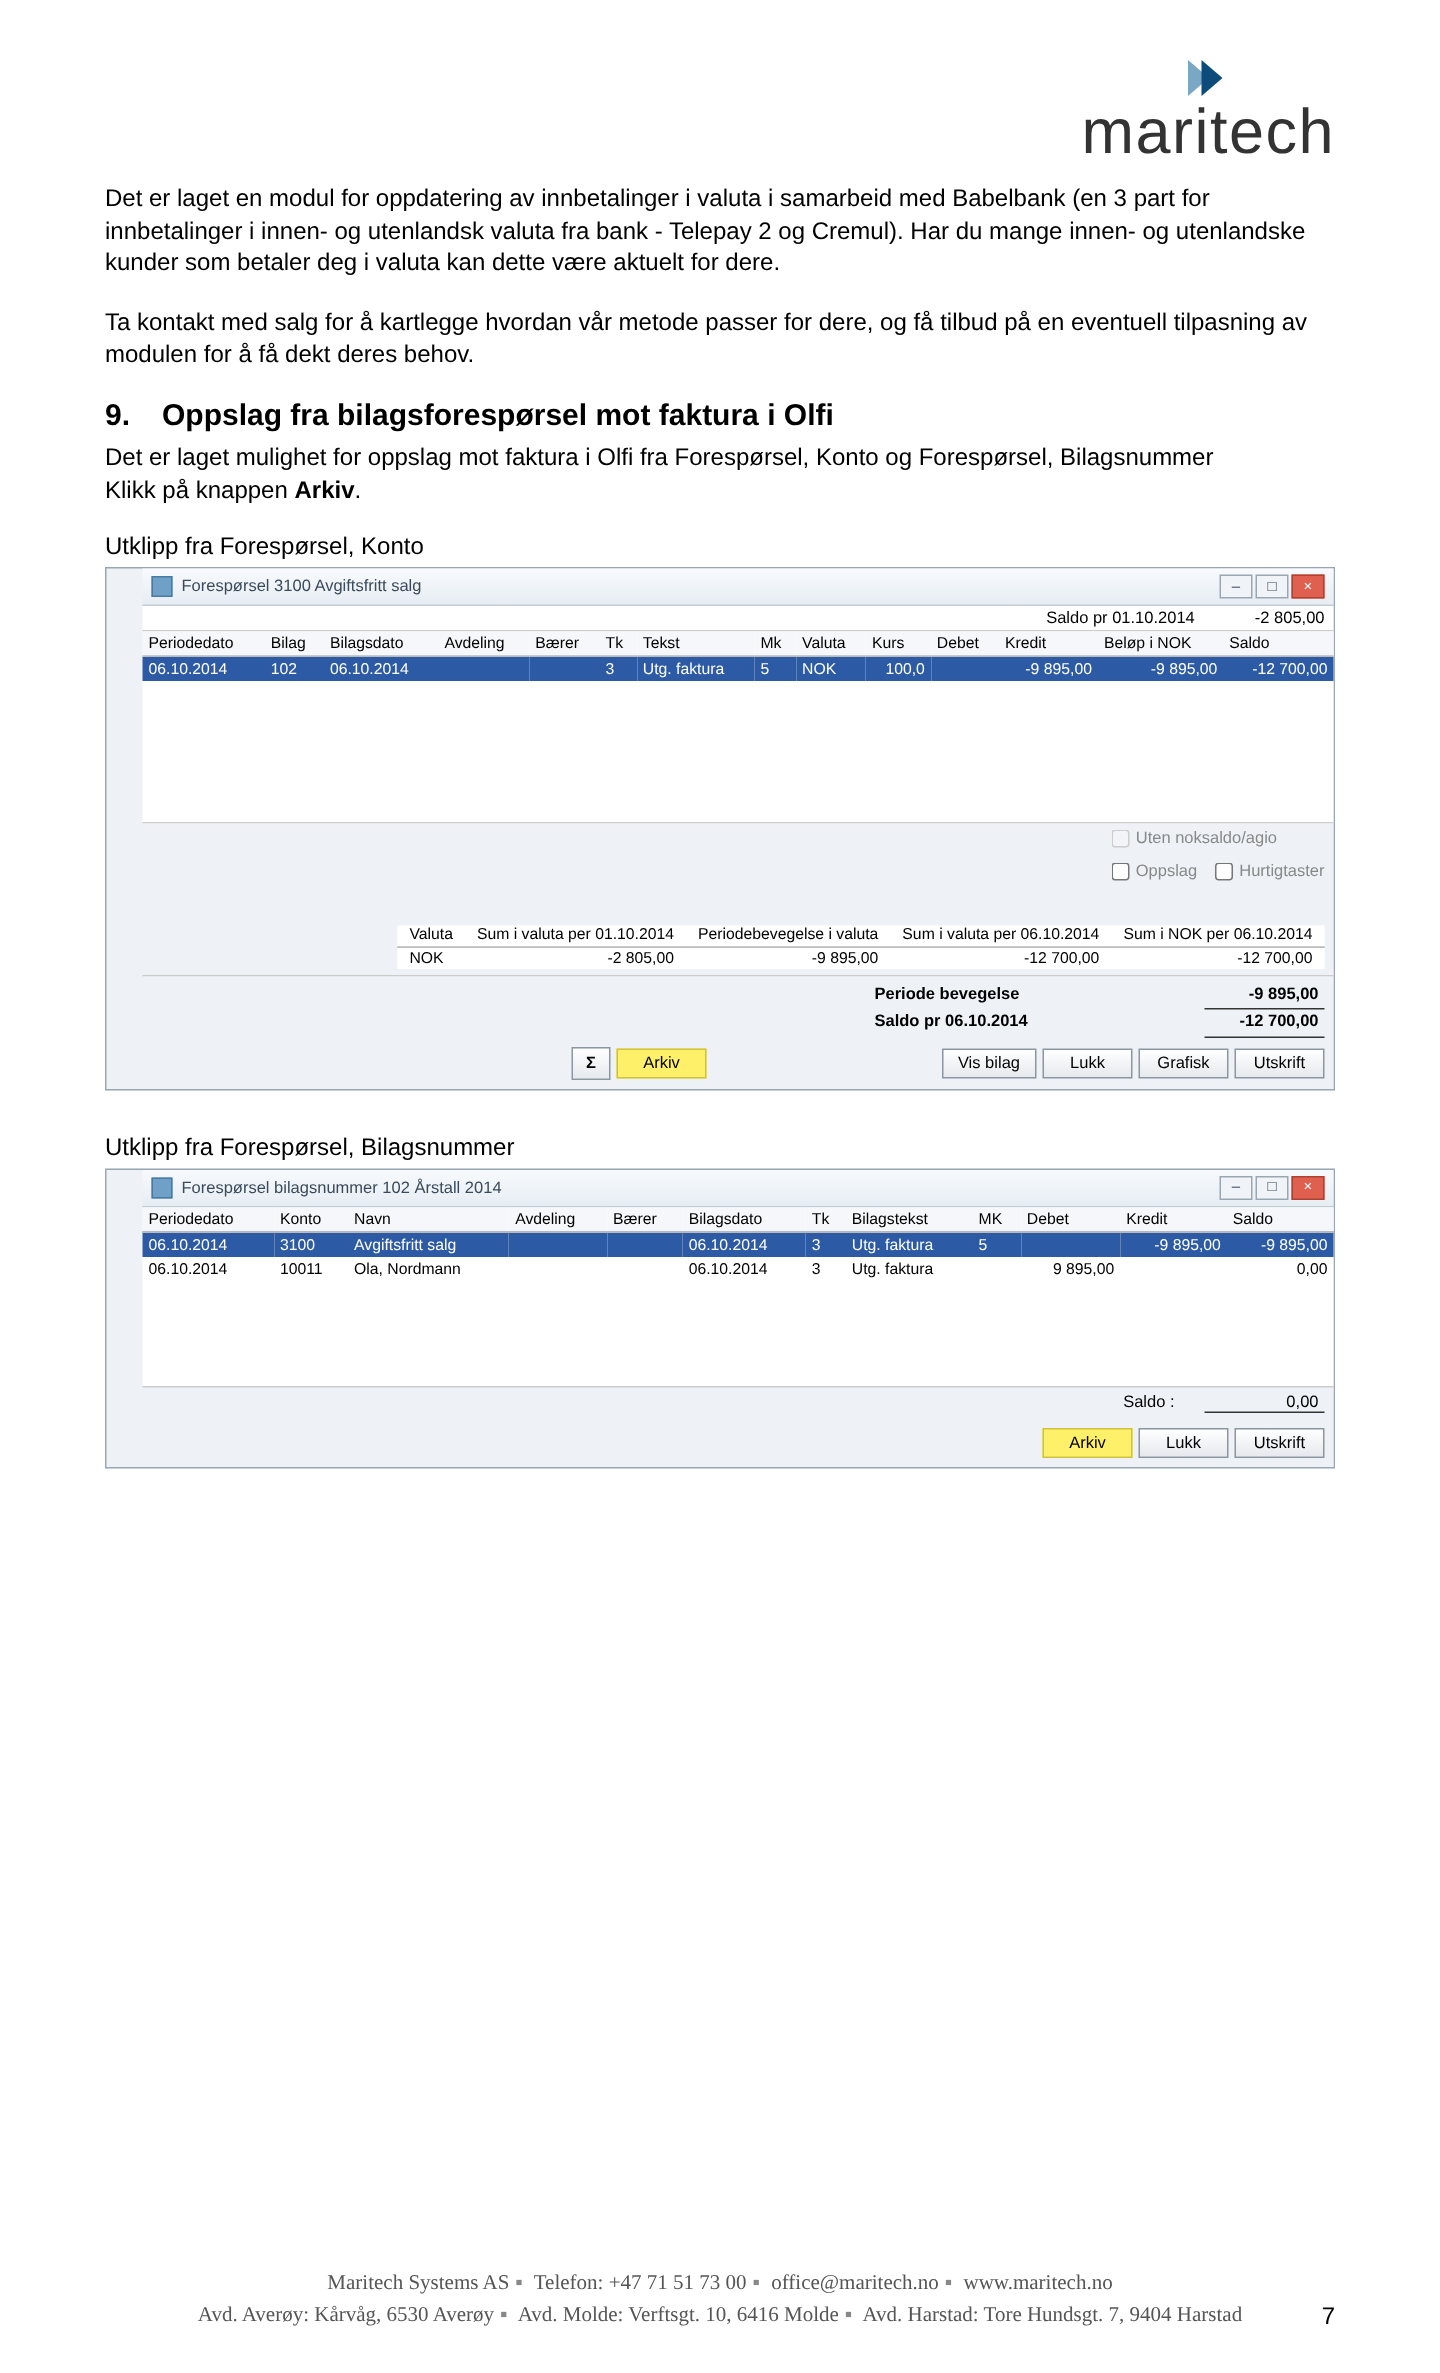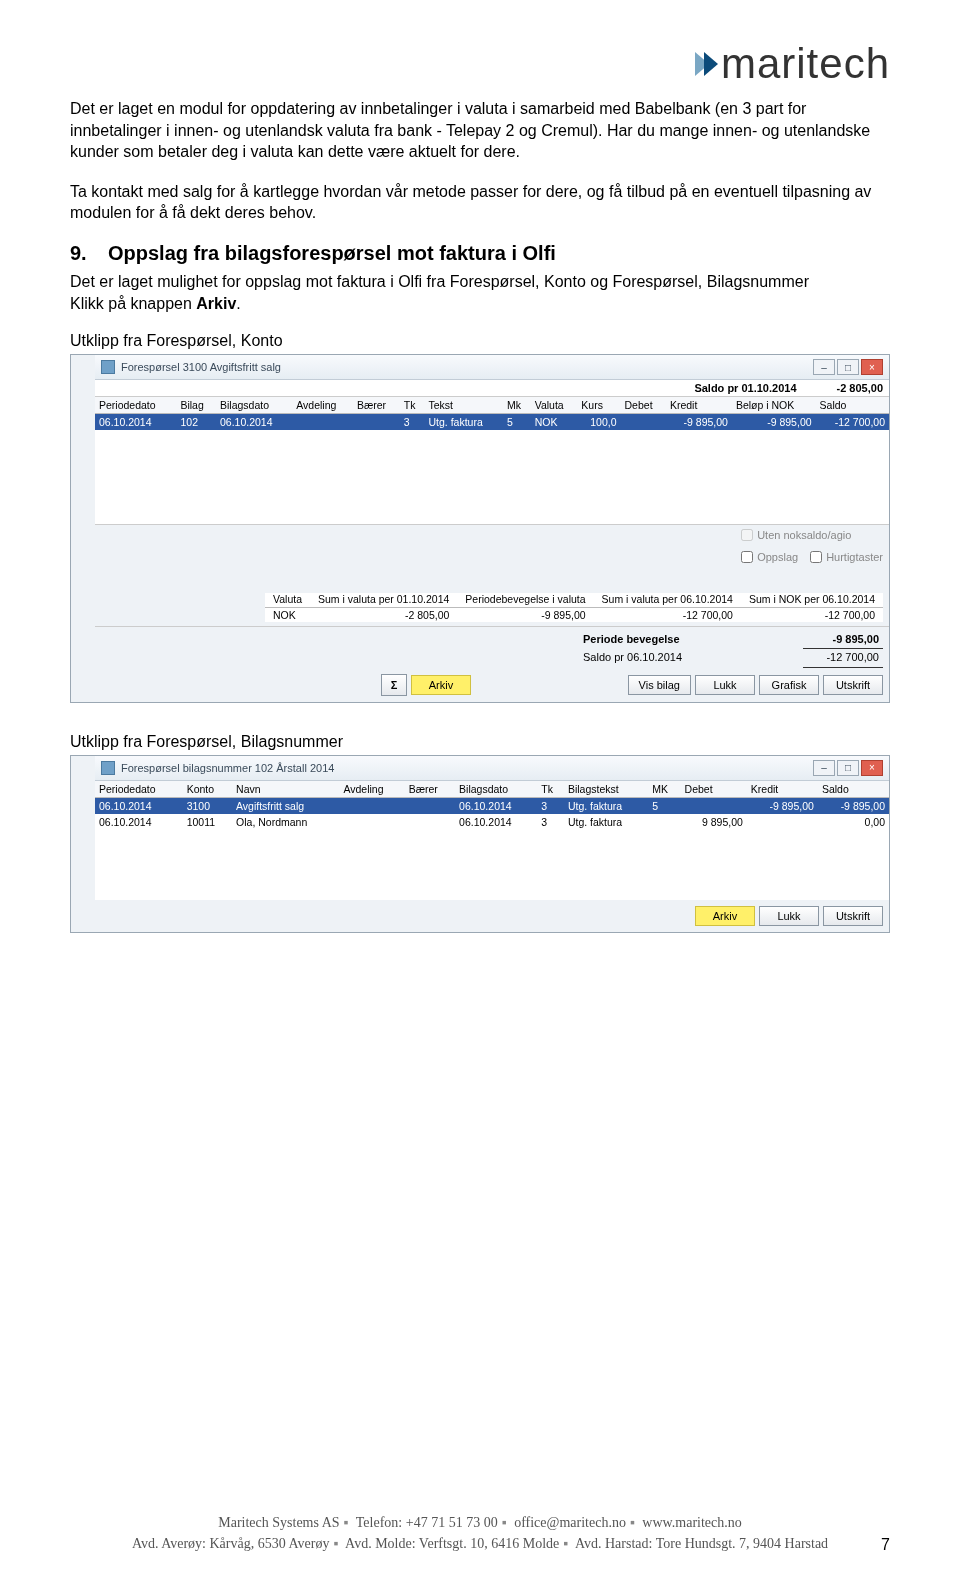--- a/index.html
+++ b/index.html
@@ -16,20 +16,21 @@
   }
   .logo-row {
     display: flex;
     justify-content: flex-end;
     align-items: center;
     margin-bottom: 10px;
   }
   .logo {
     display: flex;
     align-items: center;
+    flex-direction: column;
   }
   .logo-mark {
     display: flex;
     margin-right: 8px;
   }
   .arrow {
     width: 0; height: 0;
     border-top: 12px solid transparent;
     border-bottom: 12px solid transparent;
     border-left: 14px solid #0c4b7a;
@@ -92,21 +93,21 @@
     background: #f0f3f7;
     display: flex; align-items:center; justify-content:center;
     font-size: 10px;
   }
   .wb.close { background: #e06050; color:#fff; border-color:#b04030;}
   .saldo-row {
     display:flex; justify-content:flex-end;
     padding: 2px 6px;
     background:#fff;
     border-bottom:1px solid #ccc;
-    font-weight:bold;
+    font-weight:normal;
   }
   .saldo-row .lab { margin-right: 40px;}
   table.grid {
     width: 100%;
     border-collapse: collapse;
     background: #fff;
     font-size: 10.5px;
   }
   table.grid th {
     text-align: left;
@@ -344,21 +345,21 @@
         </tr>
           </tbody>
       </table>
     </div>
     <div style="display:flex;justify-content:flex-end;padding:4px 6px 0 6px;background:#eef2f6">
       <div style="font-size:11px;line-height:1.6">
         <div style="display:flex;justify-content:space-between;width:300px;font-weight:bold">
           <span>Periode bevegelse</span>
           <span class="uline">-9 895,00</span>
         </div>
-        <div style="display:flex;justify-content:space-between;width:300px;font-weight:normal">
+        <div style="display:flex;justify-content:space-between;width:300px;font-weight:bold">
           <span>Saldo pr 06.10.2014</span>
           <span class="uline">-12 700,00</span>
         </div>
       </div>
     </div>
     <div class="bottom-row">
       <div class="btn-row" style="margin-left:280px">
         <div class="sigma">Σ</div>
         <div class="btn highlight">Arkiv</div>
       </div>
@@ -425,20 +426,24 @@
           <td>3</td>
             <td>Utg. faktura</td>
             <td></td>
           <td class="num-r">9 895,00</td>
             <td class="num-r"></td>
             <td class="num-r">0,00</td>
         </tr>
       </tbody>
     </table>
     <div class="spacer2"></div>
+    <div class="saldo2-row">
+      <span>Saldo :</span>
+      <span class="uline">0,00</span>
+    </div>
     <div class="btn-row2">
       <div class="btn highlight">Arkiv</div>
       <div class="btn">Lukk</div>
       <div class="btn">Utskrift</div>
     </div>
   </div>
 
 </div>
 
 <div class="footer">

